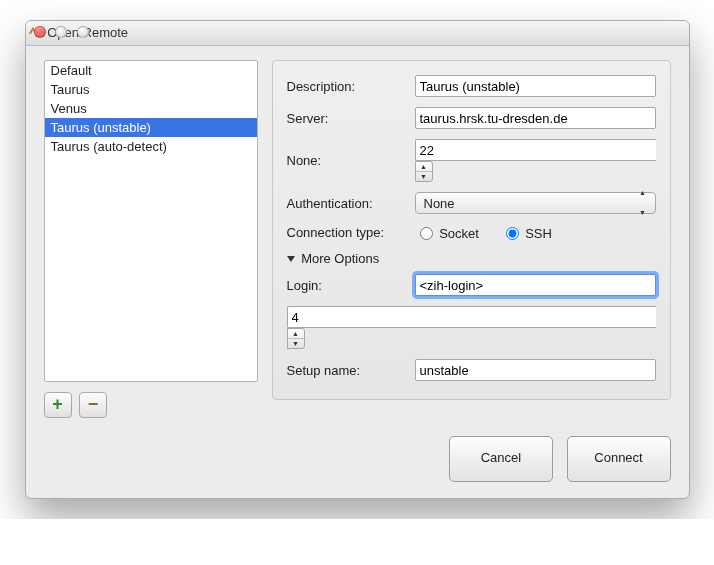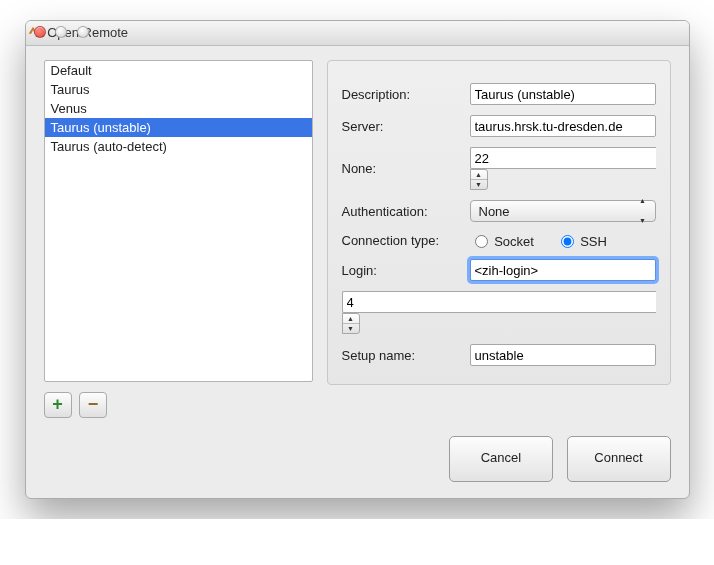--- a/index.html
+++ b/index.html
@@ -59,21 +59,21 @@
   }
   .servers-label {
     margin-bottom: 4px;
   }
   .columns {
     display: flex;
     gap: 14px;
     align-items: stretch;
   }
   .left {
-    width: 269px;
+    width: 214px;
     display: flex;
     flex-direction: column;
   }
   .listbox {
     flex: 1;
     min-height: 320px;
     background: #fff;
     border: 1px solid #b4b4b4;
     border-radius: 2px;
     overflow: hidden;
@@ -111,21 +111,20 @@
   .details {
     border: 1px solid #c8c8c8;
     border-radius: 4px;
     background: linear-gradient(#efefef,#e6e6e6);
     padding: 14px 14px 18px 14px;
   }
   .form-row {
     display: flex;
     align-items: center;
     margin-bottom: 10px;
-    margin-top: 8px;
   }
   .form-row .lbl {
     width: 128px;
     flex-shrink: 0;
   }
   .form-row .ctrl {
     flex: 1;
   }
   input[type="text"], .selectbox {
     box-sizing: border-box;
@@ -315,20 +314,24 @@
                 <input type="radio" name="ct" style="">
                 <span>Socket</span>
               </label>
               <label>
                 <input type="radio" name="ct" checked="" style="">
                 <span>SSH</span>
               </label>
             </div>
           </div>
 
+          <div class="more-options">
+            <span class="tri"></span>
+            <span>More Options</span>
+          </div>
 
           <div class="form-row">
             <div class="lbl">Login:</div>
             <div class="ctrl">
               <input type="text" class="focused" value="&lt;zih-login&gt;" style="">
             </div>
           </div>
 
           <div class="form-row">
             <div class="ctrl spinner">

